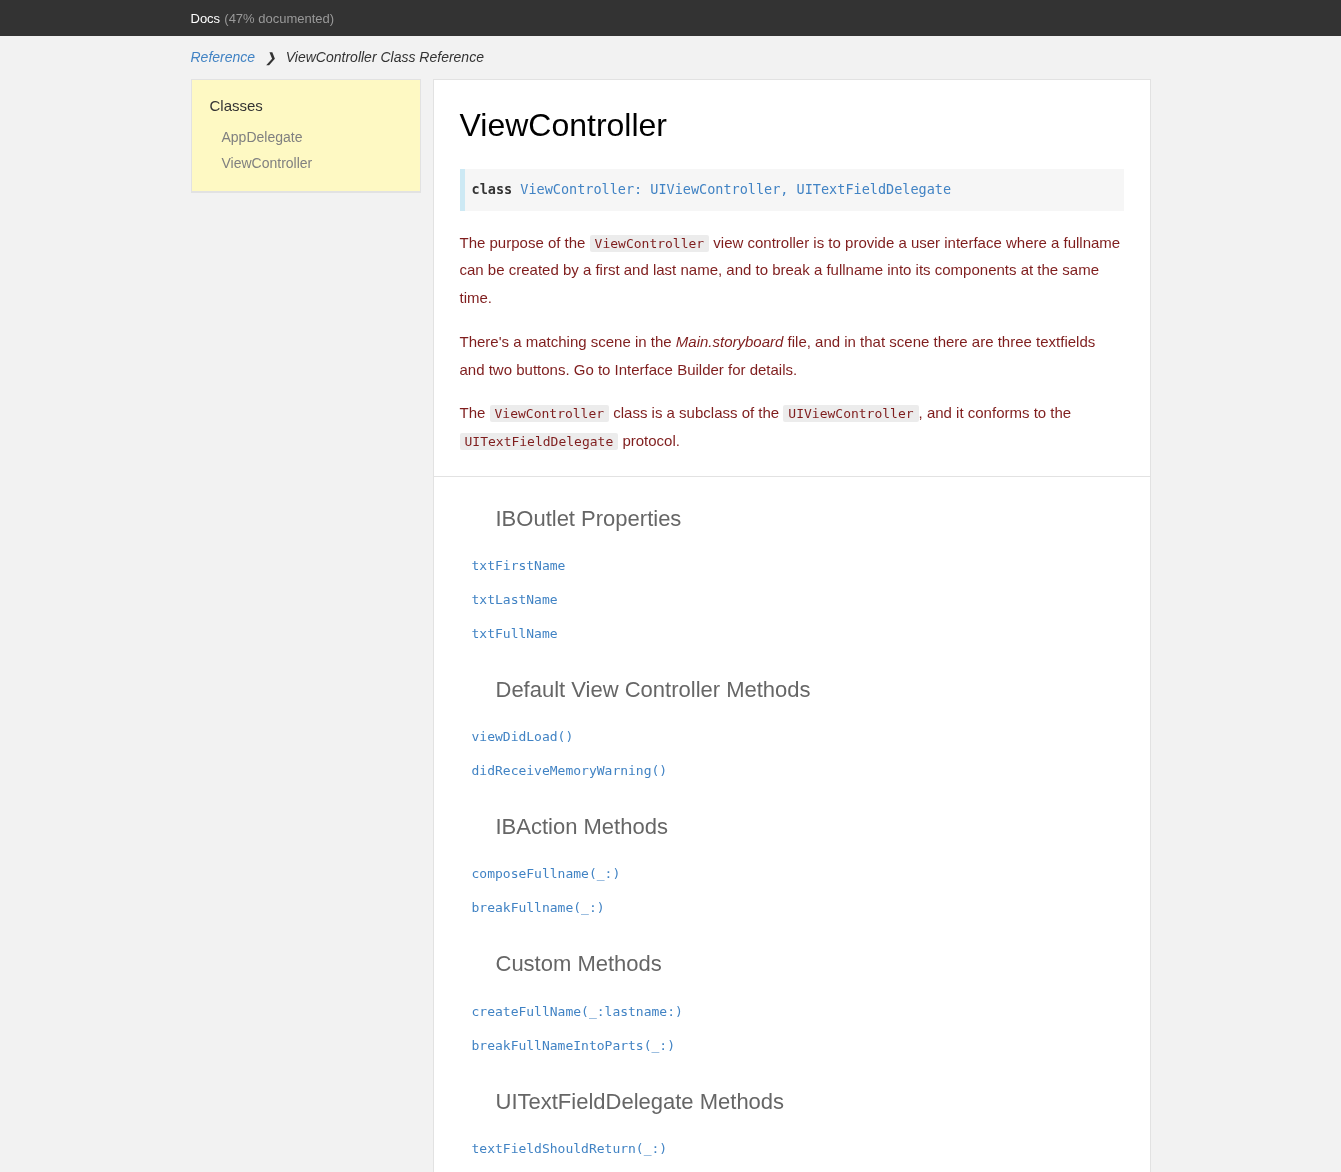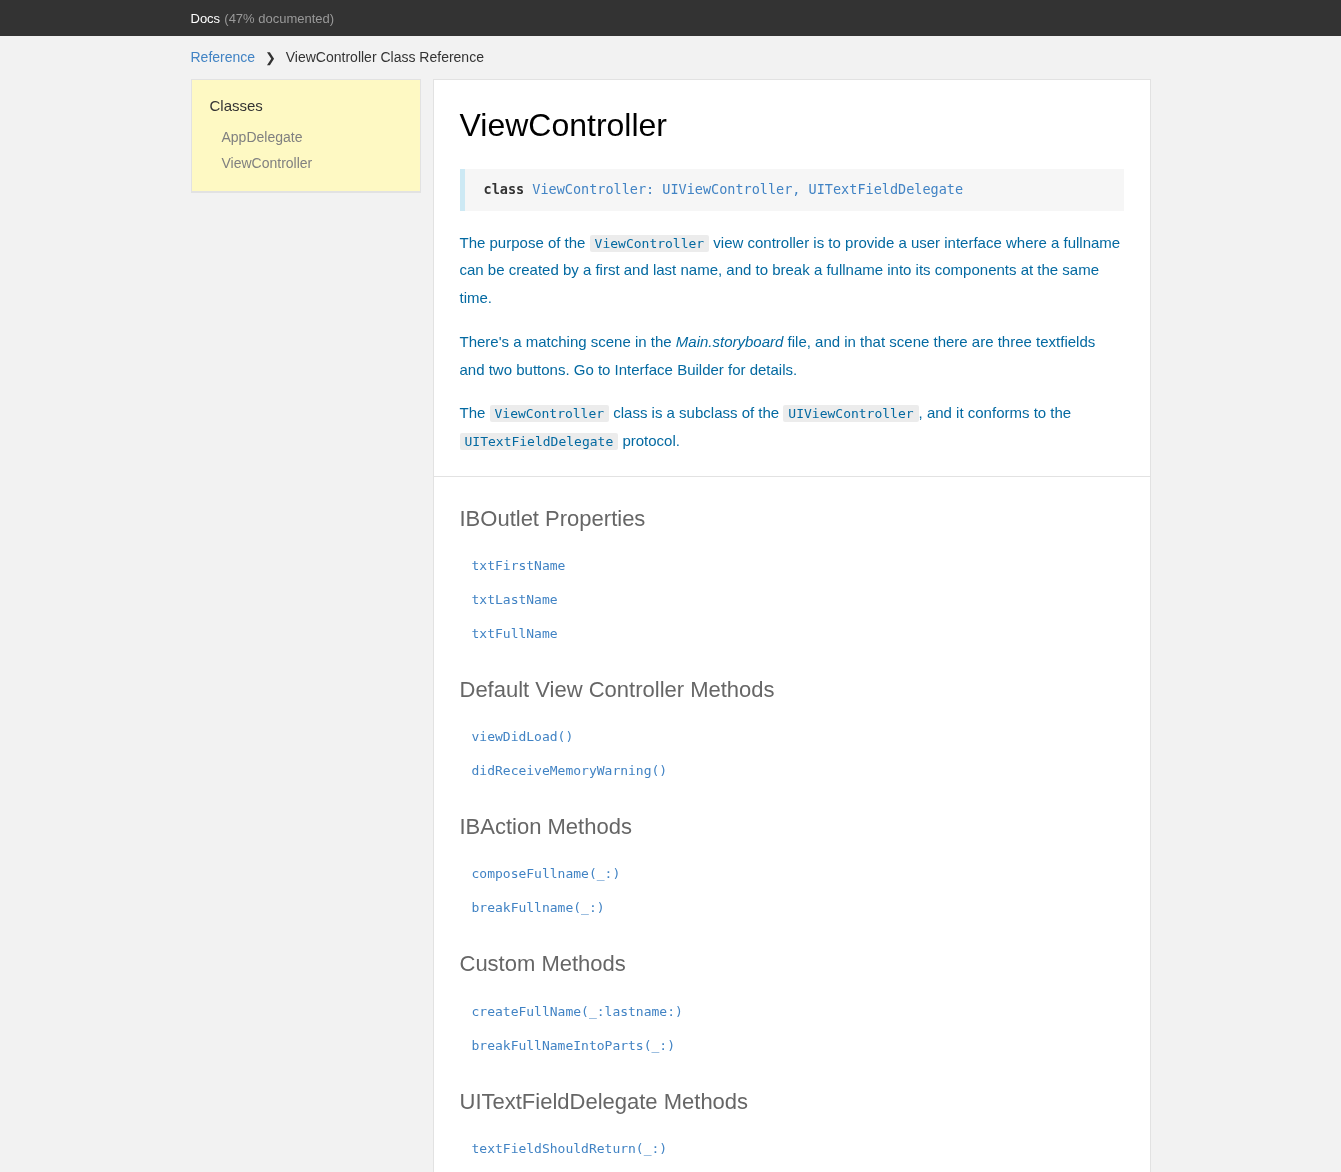--- a/index.html
+++ b/index.html
@@ -30,20 +30,21 @@
       text-align: right;
     }
     .header .documented {
       color: #999;
       font-size: 13px;
       margin-top: 44px;
     }
     .breadcrumbs {
       padding: 10px 0;
       font-size: 14px;
+      font-style: italic;
     }
     .breadcrumbs a {
       color: #4183c4;
       text-decoration: none;
     }
     .breadcrumbs .carat {
       color: #333;
       margin: 0 6px;
       font-size: 13px;
     }
@@ -96,57 +97,58 @@
     }
     h1.heading {
       font-size: 32px;
       font-weight: 400;
       margin-bottom: 18px;
       color: #000;
     }
     .declaration {
       background: #f6f6f6;
       border-left: 5px solid #cde9f4;
-      padding: 10px 19px;
+      padding: 10px 7px;
       font-family: Menlo, Monaco, Consolas, monospace;
       font-size: 13.5px;
       margin-bottom: 18px;
     }
     .declaration .keyword {
       font-weight: bold;
       color: #333;
     }
     .declaration .typename {
       color: #4183c4;
     }
     .description p {
       font-size: 15px;
       line-height: 1.85;
       margin-bottom: 16px;
-      color: #0369a1;
+      color: #7f1d1d;
     }
     .description p:last-child {
       margin-bottom: 1px;
     }
     .code-inline {
       font-family: Menlo, Monaco, Consolas, monospace;
       background: #ececec;
       padding: 1px 5px;
       font-size: 13px;
       border-radius: 2px;
     }
     .italic {
       font-style: italic;
     }
     .task-group h3 {
       font-size: 22px;
       font-weight: 400;
       color: #666;
       margin-bottom: 12px;
       margin-top: 4px;
+      margin-left: 36px;
     }
     .item-list {
       list-style: none;
       padding-left: 12px;
       margin-bottom: 22px;
     }
     .item-list li {
       padding: 5px 0;
     }
     .item-list li a {

